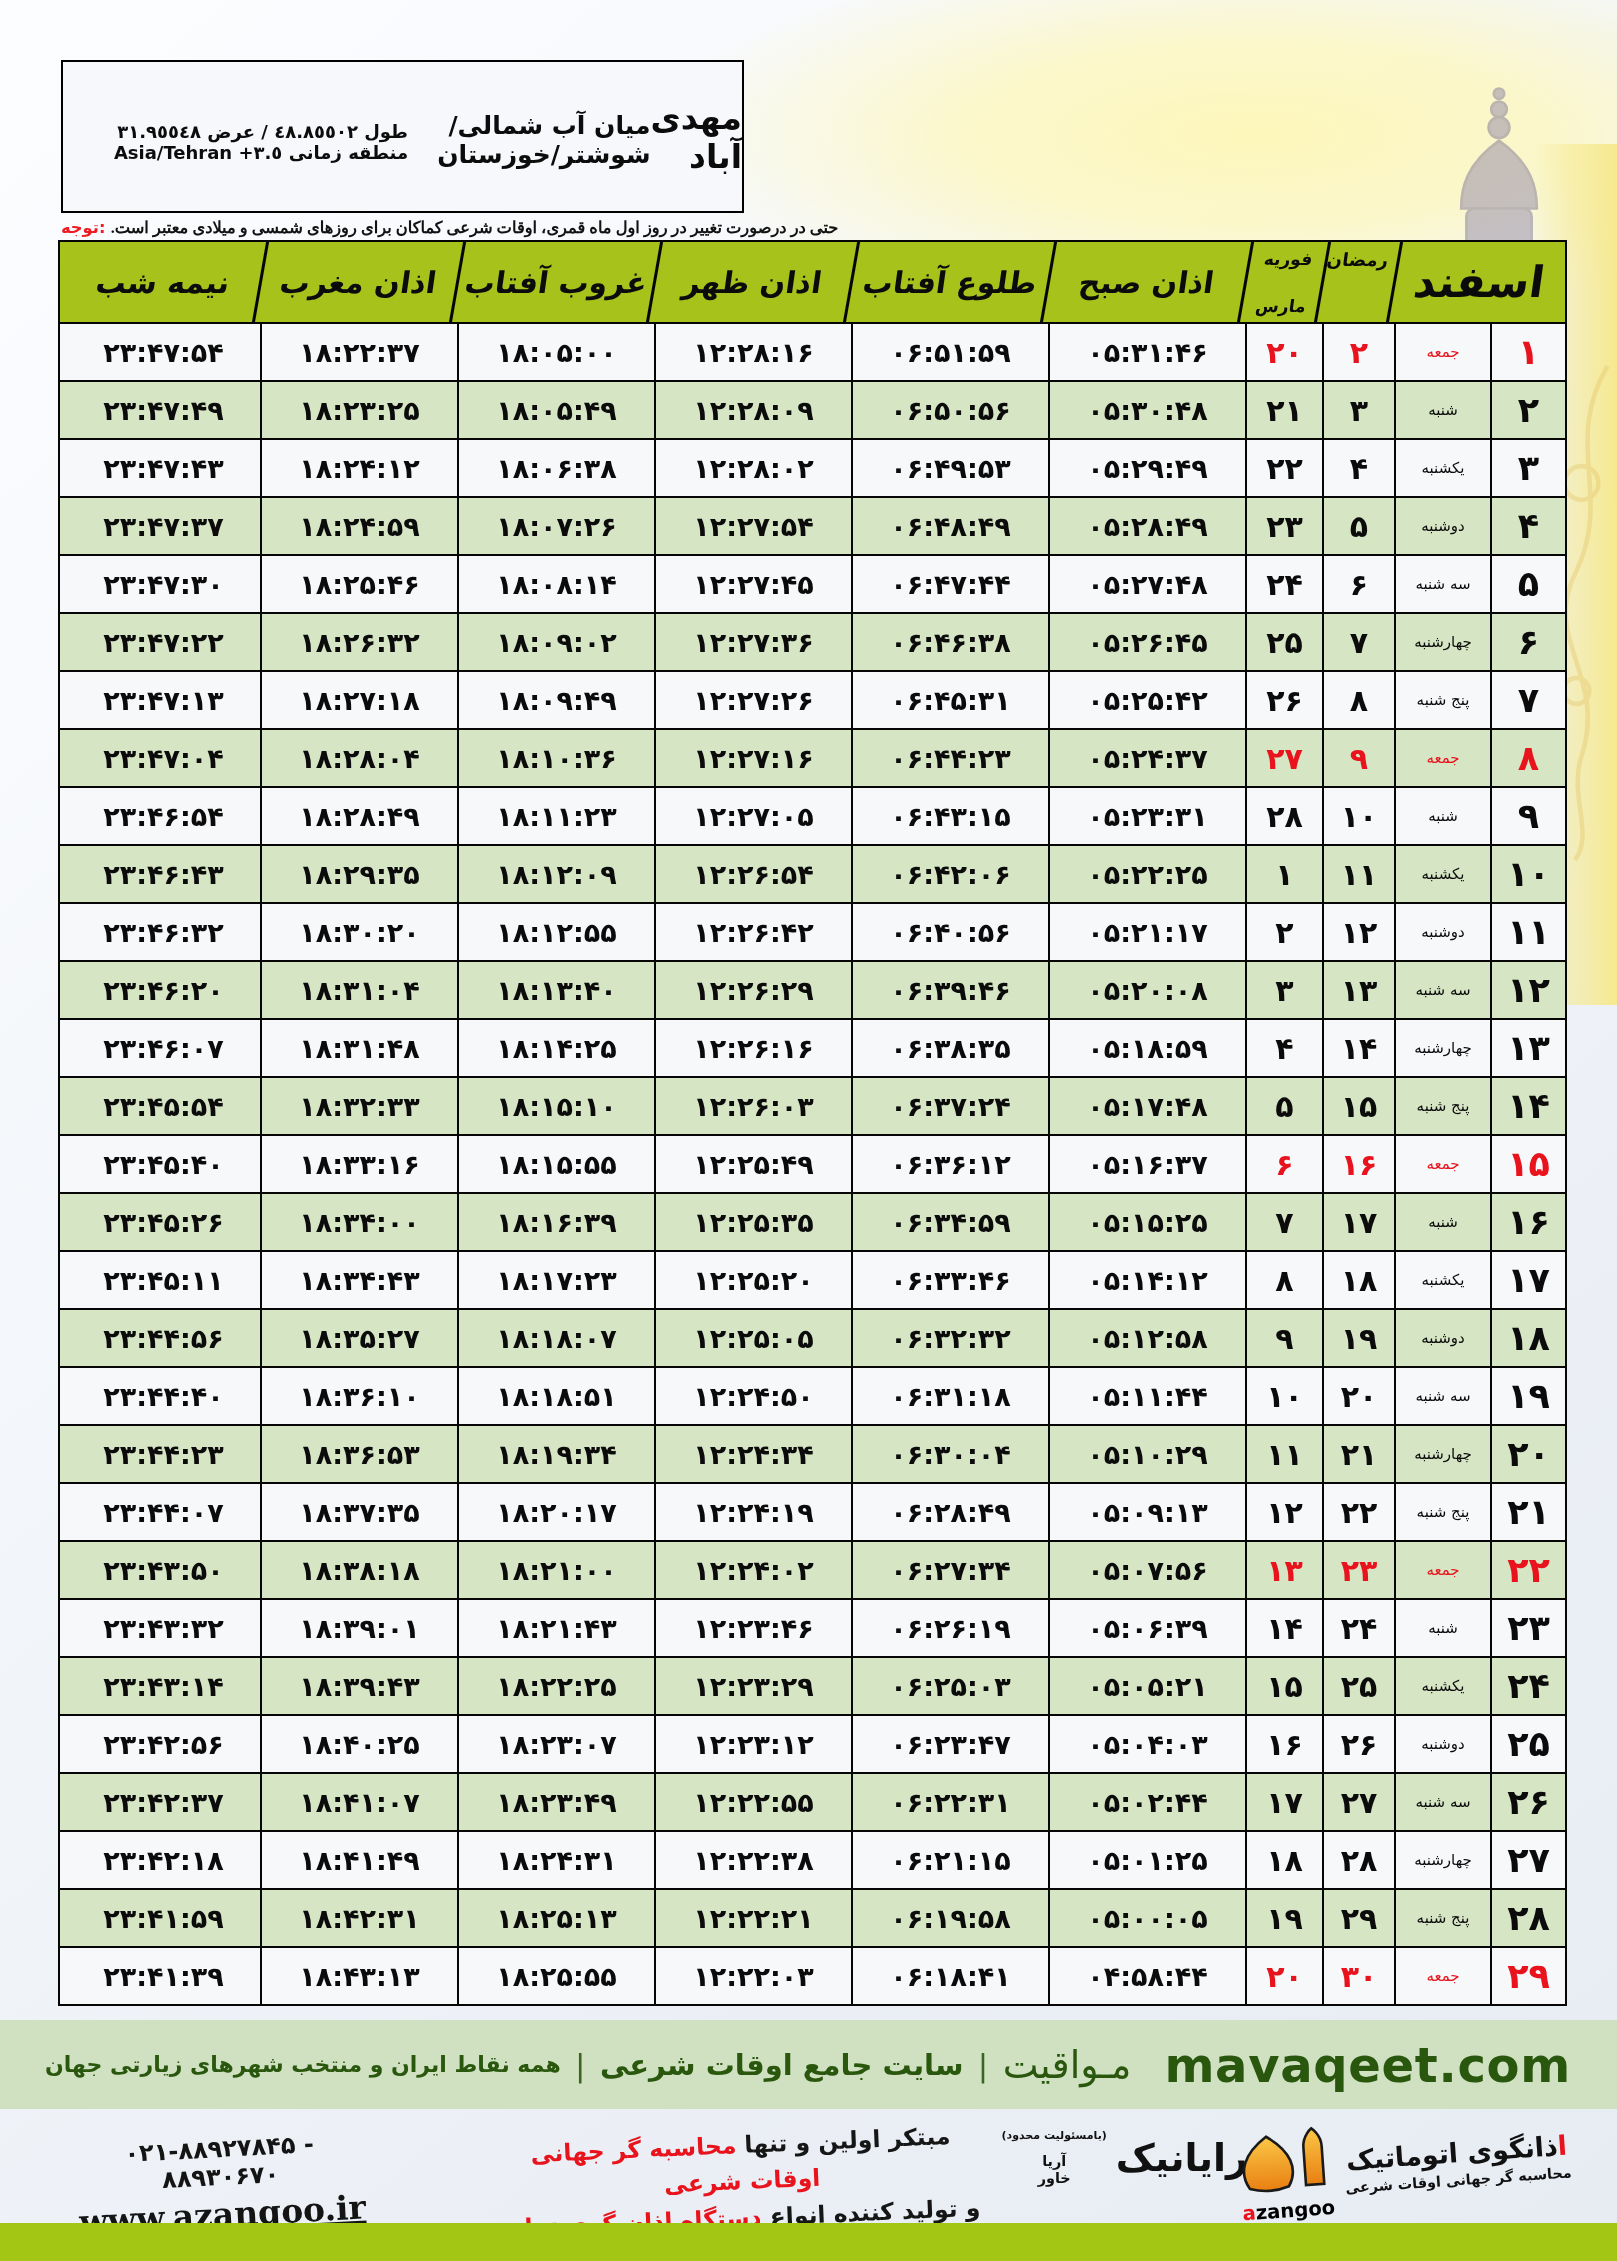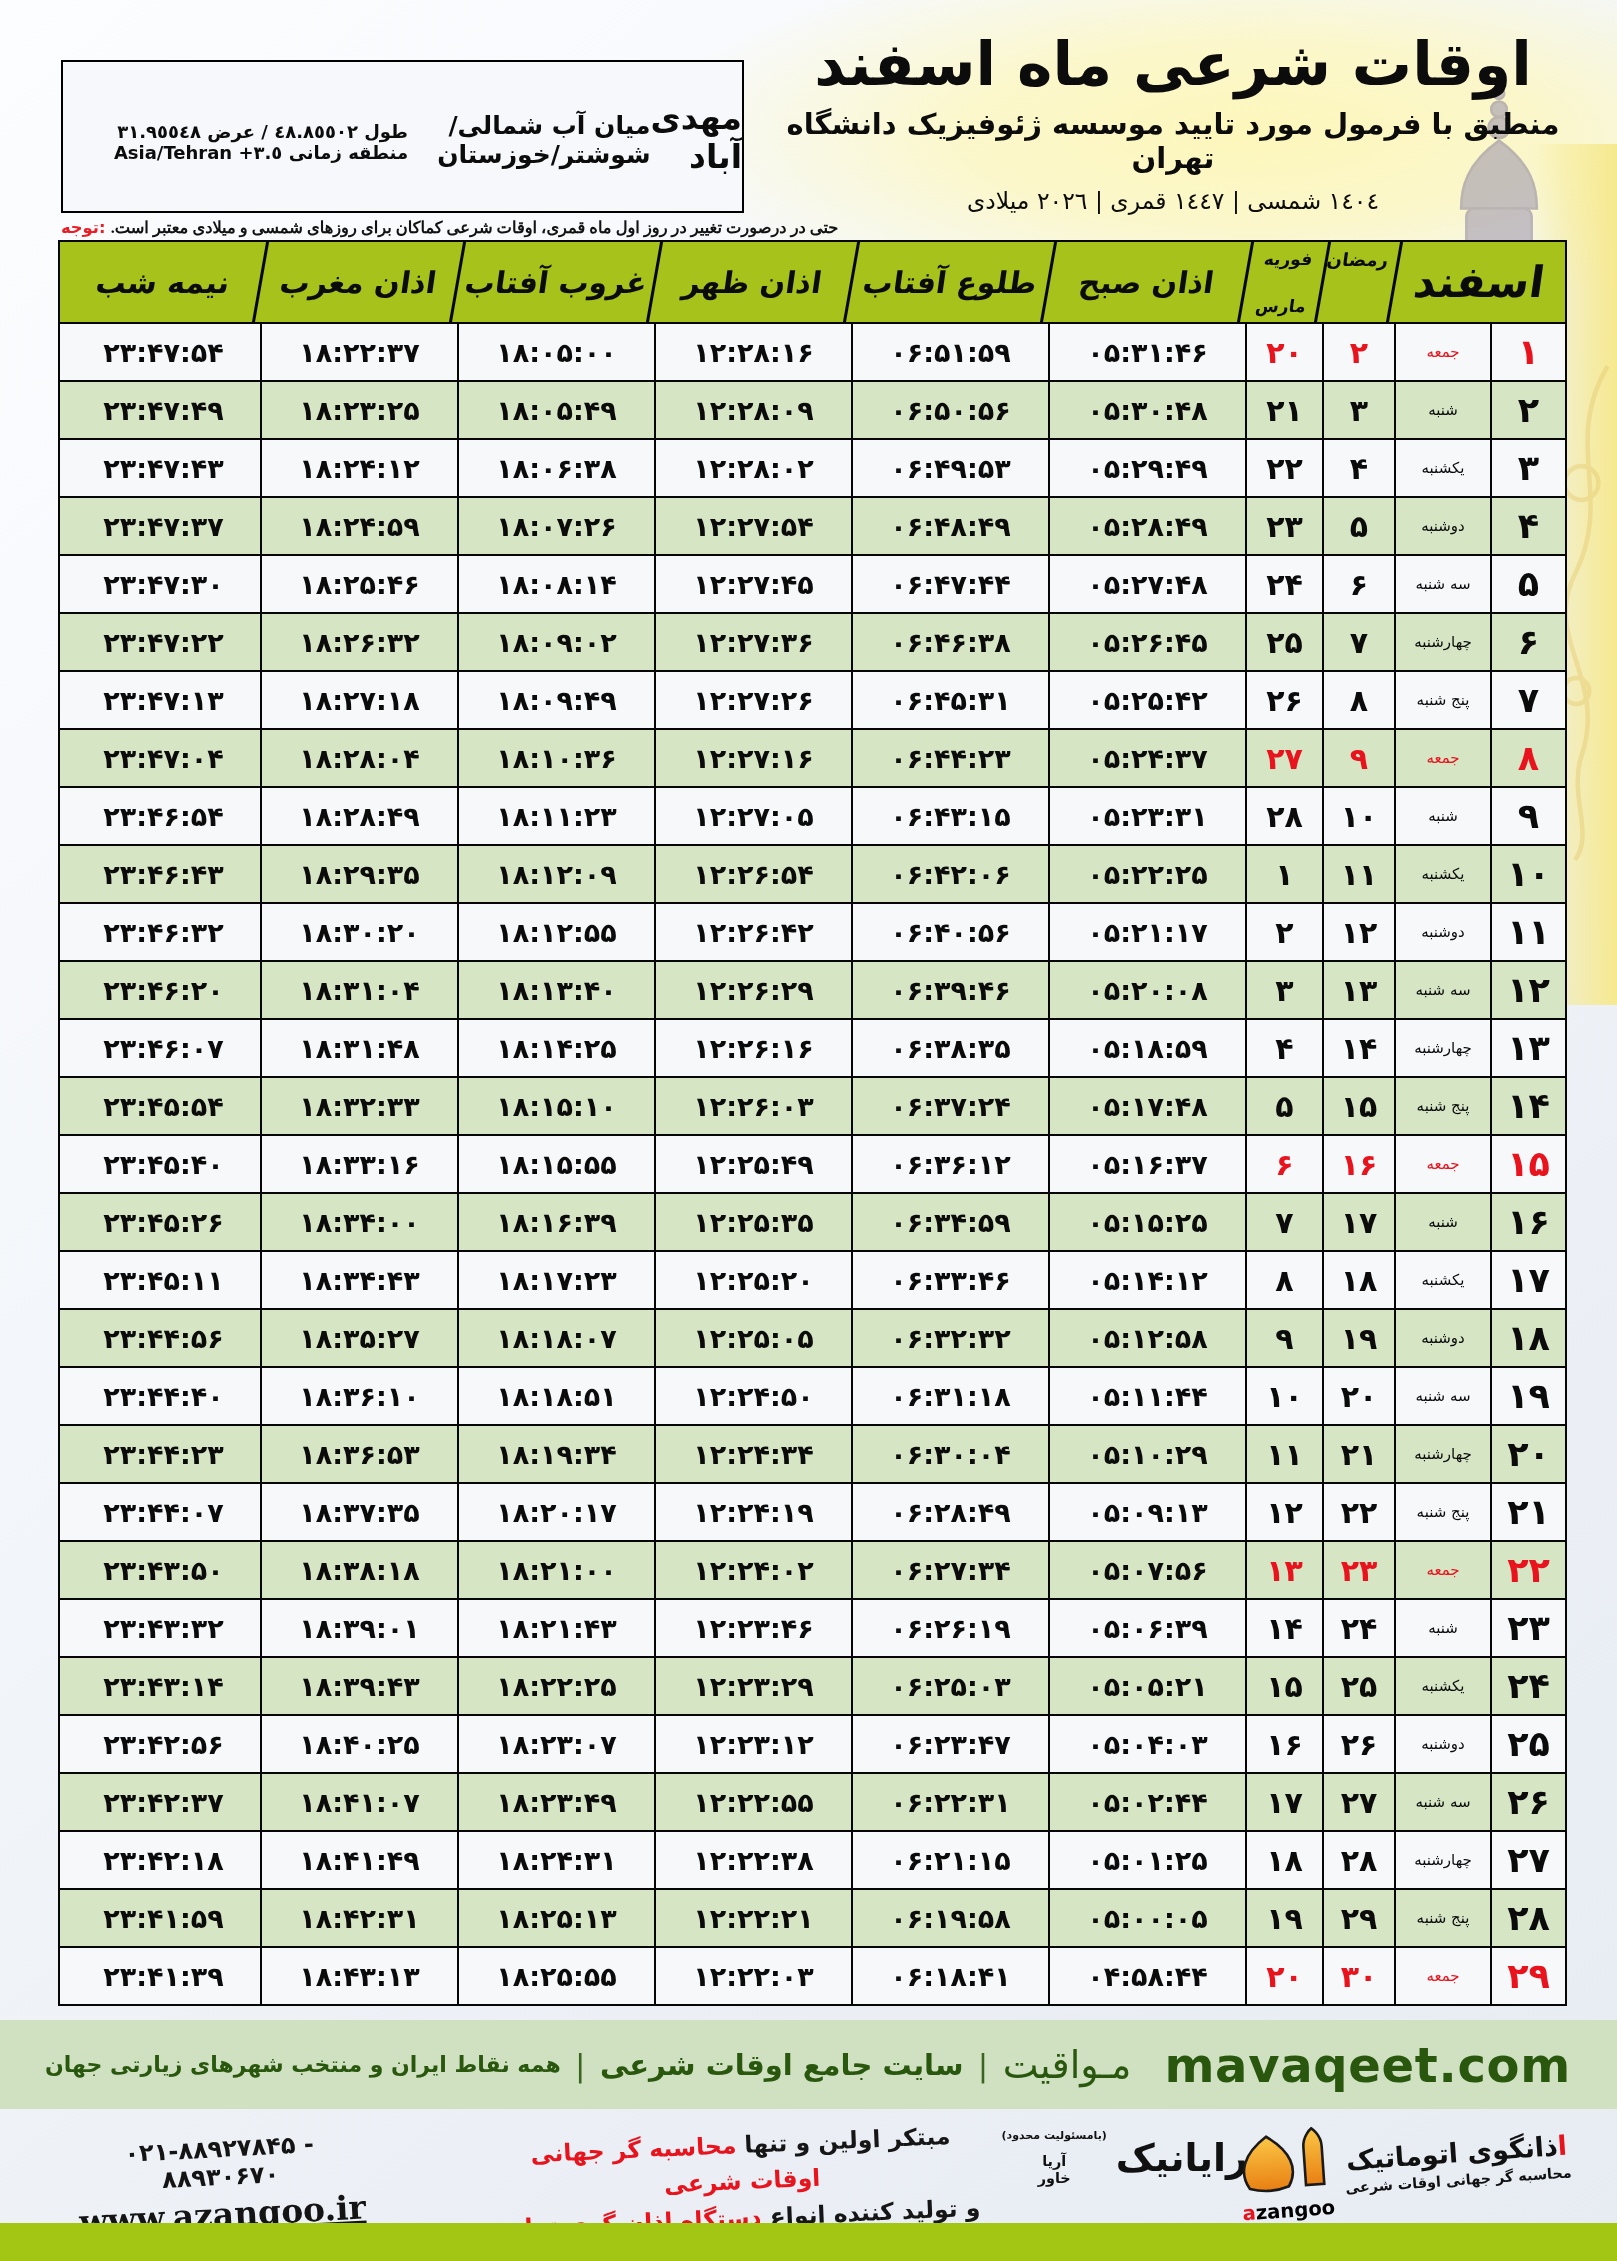--- a/index.html
+++ b/index.html
@@ -122,25 +122,20 @@
     </g>
   </svg>
   <svg class="swirl" width="78" height="496" viewBox="0 0 120 760">
     <g fill="none" stroke="#e4c96e" stroke-width="7" opacity="0.8">
       <path d="M110 0 C40 120 120 200 60 320 C10 420 110 480 70 600 C50 660 90 720 60 760"></path>
       <circle cx="70" cy="180" r="26"></circle>
         <circle cx="62" cy="500" r="20"></circle>
     </g>
   </svg>
 
-  <div class="title-block">
-    <div class="main-title">اوقات شرعی ماه اسفند</div>
-    <div class="subtitle">منطبق با فرمول مورد تایید موسسه ژئوفیزیک دانشگاه تهران</div>
-    <div class="years">١٤٠٤ شمسی | ١٤٤٧ قمری | ٢٠٢٦ میلادی</div>
-  </div>
 
   <div class="loc-box">
     <div class="loc-name">مهدی آباد</div>
     <div class="loc-region">میان آب شمالی/شوشتر/خوزستان</div>
     <div class="loc-coords">
       <span>طول ٤٨.٨٥٥٠٢ / عرض ٣١.٩٥٥٤٨ منطقه زمانی</span>
       <span class="tz">Asia/Tehran +٣.٥</span>
     </div>
   </div>
 

